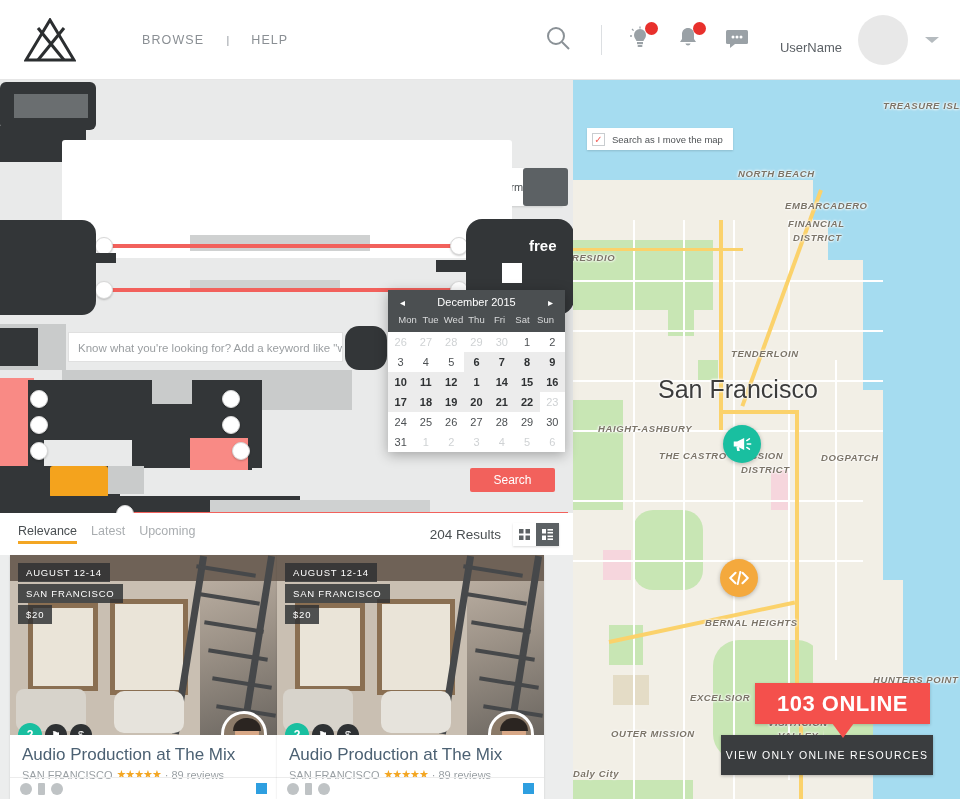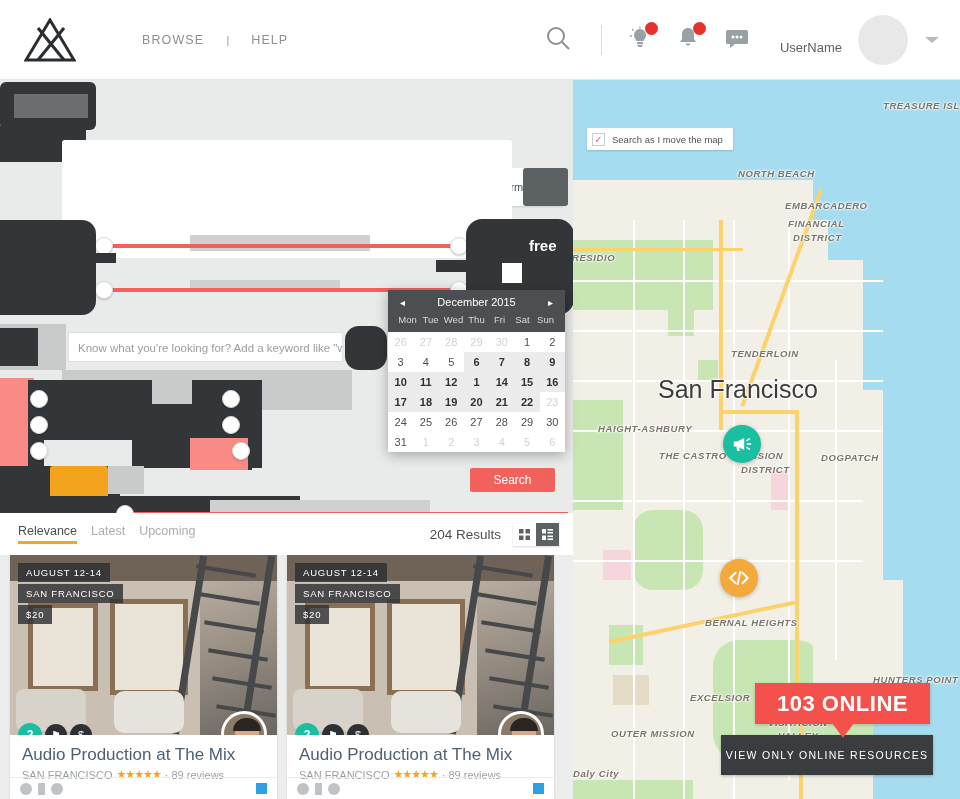--- a/index.html
+++ b/index.html
@@ -145,21 +145,21 @@
   .view-toggle { display:flex; box-shadow:0 1px 2px rgba(0,0,0,.15); }
   .view-btn {
     width:23px; height:23px; display:flex; align-items:center; justify-content:center;
     background:#fff; cursor:pointer;
   }
   .view-btn.active { background:#5c6164; }
 
   
   .cards {
     position:absolute; left:0; top:555px; width:573px; height:244px;
-    background:#eceded; display:flex; gap:10px; padding:0 10px;
+    background:#eceded; display:flex; padding:0 10px;
   }
   .card {
     width:267px; background:#fff; position:relative; overflow:hidden;
     box-shadow:0 1px 2px rgba(0,0,0,.12);
   }
   .card-img {
     position:relative; height:180px; overflow:hidden;
     background:linear-gradient(160deg,#cdbfae 0%,#bdb1a4 30%,#9c9287 60%,#6b6660 100%);
   }
   .room-wall { position:absolute; background:#c9bfb2; }

